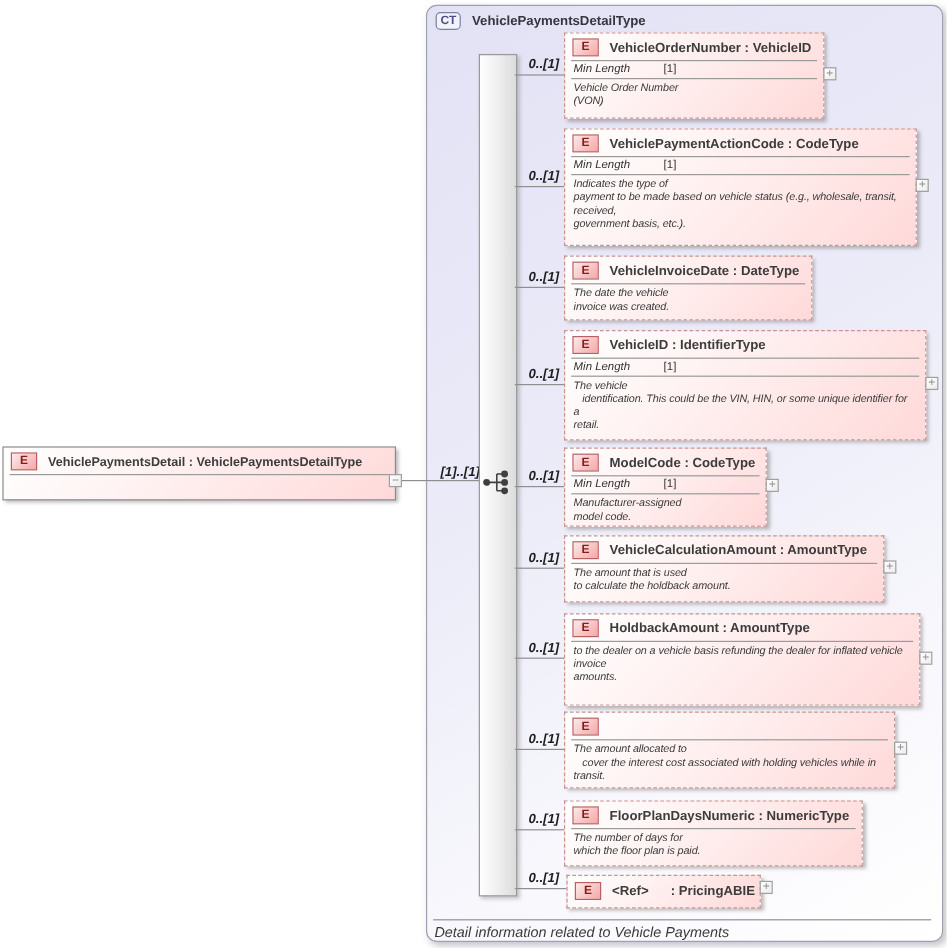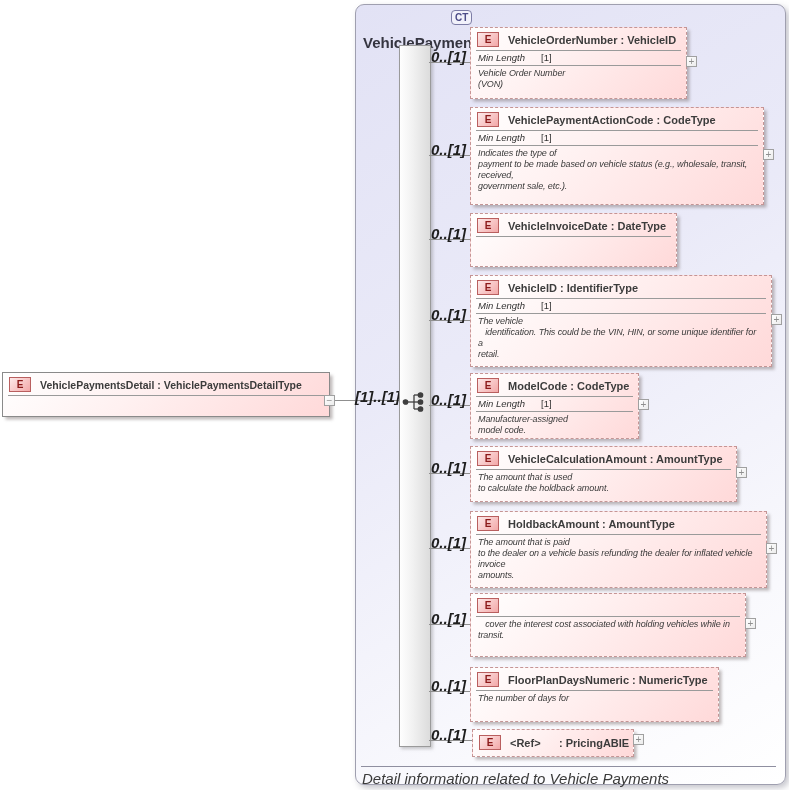--- a/index.html
+++ b/index.html
@@ -4,53 +4,53 @@
 <style>
   html,body{margin:0;padding:0;background:#ffffff;}
   .canvas{position:relative;width:789px;height:790px;background:#ffffff;overflow:hidden;
           font-family:"Liberation Sans",sans-serif;}
 
   
   .ct-container{position:absolute;left:355px;top:4px;width:429px;height:779px;
     border:1px solid #9f9faf;border-radius:9px;
     background:linear-gradient(150deg,#e2e2f5 0%,#eaeaf8 40%,#f9f9fd 80%,#ffffff 100%);
     box-shadow:3px 3px 6px rgba(90,90,110,0.35);}
-  .ct-header{position:absolute;left:7px;top:5px;display:flex;align-items:center;gap:9px;flex-direction:column;}
+  .ct-header{position:absolute;left:7px;top:5px;display:flex;align-items:center;gap:9px;}
   .ct-badge{display:inline-block;border:1px solid #7d7da6;border-radius:4px;background:#f2f2fb;
     color:#4d4d88;font-weight:bold;font-size:10px;line-height:13px;padding:0 3px;}
-  .ct-title{font-weight:bold;font-size:15px;color:#353540;}
+  .ct-title{font-weight:bold;font-size:11px;color:#353540;}
   .ct-footer-line{position:absolute;left:5px;right:9px;top:761px;border-top:1px solid #8f8fa0;}
-  .ct-footer{position:absolute;left:6px;top:765px;font-style:italic;font-size:15px;color:#3a3a3a;}
+  .ct-footer{position:absolute;left:6px;top:765px;font-style:italic;font-size:12px;color:#3a3a3a;}
 
   
   .el-box{position:absolute;background:linear-gradient(135deg,#ffffff 0%,#fff1f1 40%,#ffd9d9 100%);
     box-shadow:2.5px 2.5px 3px rgba(110,100,100,0.45);overflow:hidden;}
   .el-box.dashed{border:1px dashed #c59595;}
   .el-box.solid{border:1px solid #8a8a8a;}
   .el-header{display:flex;align-items:center;gap:9px;padding:4px 6px 3px 6px;}
   .e-badge{display:inline-block;width:20px;border:1px solid #b95f5f;
     background:linear-gradient(135deg,#fdeaea,#f3a8a8);
     color:#8b1a1a;font-weight:bold;font-size:10px;line-height:13px;text-align:center;flex:0 0 auto;}
   .el-title{font-weight:bold;font-size:11px;color:#3c3c3c;white-space:pre;}
   .el-title.small{font-size:10.5px;}
   .sep{border-top:1px solid #9a9a9a;margin:0 5px;height:0;}
-  .facet-row{display:flex;gap:16px;align-items:flex-start;padding:1px 6px 2px 7px;}
+  .facet-row{display:flex;gap:28px;align-items:flex-start;padding:1px 6px 2px 7px;}
   .facet-label{font-style:italic;font-size:9.5px;color:#333;}
   .facet-value{font-size:9.5px;color:#333;}
   .el-ann{padding:2px 6px 2px 7px;}
   .ann-line{font-style:italic;font-size:9px;line-height:11px;color:#3a3a3a;
     white-space:pre;letter-spacing:-0.1px;}
 
   
   .hline{position:absolute;height:0;border-top:1px solid #8f8f8f;}
   .vbar{position:absolute;left:399px;top:45px;width:30px;height:700px;border:1px solid #9a9a9a;
     background:linear-gradient(90deg,#fefefe 0%,#f2f2f2 40%,#dcdcdc 100%);
     box-shadow:2px 2px 3px rgba(110,110,110,0.35);}
   .card-label{position:absolute;width:48px;text-align:right;
-    font-weight:bold;font-style:italic;font-size:15px;color:#1e1e1e;white-space:nowrap;}
+    font-weight:bold;font-style:italic;font-size:11px;color:#1e1e1e;white-space:nowrap;}
   .toggle{position:absolute;width:11px;height:11px;border:1px solid #a0a0a0;
     background:linear-gradient(135deg,#ffffff,#ececec);color:#8f8f8f;
     font-size:10px;line-height:9px;text-align:center;box-sizing:border-box;cursor:pointer;}
   .seq-icon{position:absolute;left:402px;top:391px;}
 </style>
 </head>
 <body>
 
 <div class="canvas">
 
@@ -138,31 +138,35 @@
     <div class="sep"></div>
     <div class="facet-row">
       <span class="facet-label">Min Length</span>
       <span class="facet-value">[1]</span>
     </div>
     <div class="sep"></div>
     <div class="el-ann">
       <div class="ann-line">Indicates the type of</div>
       <div class="ann-line">payment to be made based on vehicle status (e.g., wholesale, transit,</div>
       <div class="ann-line">received,</div>
-      <div class="ann-line">government sale, etc.).</div>
+      <div class="ann-line">government basis, etc.).</div>
     </div>
   </div>
   <div class="toggle" style="left:763px;top:149px;">+</div>
 
   <div class="el-box dashed" style="left:470px;top:213px;width:205px;height:52px;">
     <div class="el-header">
       <span class="e-badge">E</span>
       <span class="el-title">VehicleInvoiceDate : DateType</span>
     </div>
     <div class="sep"></div>
+    <div class="el-ann">
+      <div class="ann-line">The date the vehicle</div>
+      <div class="ann-line">invoice was created.</div>
+    </div>
   </div>
 
   <div class="el-box dashed" style="left:470px;top:275px;width:300px;height:90px;">
     <div class="el-header">
       <span class="e-badge">E</span>
       <span class="el-title">VehicleID : IdentifierType</span>
     </div>
     <div class="sep"></div>
     <div class="facet-row">
       <span class="facet-label">Min Length</span>
@@ -209,48 +213,49 @@
   </div>
   <div class="toggle" style="left:736px;top:467px;">+</div>
 
   <div class="el-box dashed" style="left:470px;top:511px;width:295px;height:75px;">
     <div class="el-header">
       <span class="e-badge">E</span>
       <span class="el-title">HoldbackAmount : AmountType</span>
     </div>
     <div class="sep"></div>
     <div class="el-ann">
-      <div class="ann-line">The amount that is paid</div>
       <div class="ann-line">to the dealer on a vehicle basis refunding the dealer for inflated vehicle</div>
       <div class="ann-line">invoice</div>
       <div class="ann-line">amounts.</div>
     </div>
   </div>
   <div class="toggle" style="left:766px;top:543px;">+</div>
 
   <div class="el-box dashed" style="left:470px;top:593px;width:274px;height:62px;">
     <div class="el-header">
       <span class="e-badge">E</span>
     </div>
     <div class="sep"></div>
     <div class="el-ann">
+      <div class="ann-line">The amount allocated to</div>
       <div class="ann-line">   cover the interest cost associated with holding vehicles while in</div>
       <div class="ann-line">transit.</div>
     </div>
   </div>
   <div class="toggle" style="left:745px;top:618px;">+</div>
 
   <div class="el-box dashed" style="left:470px;top:667px;width:247px;height:53px;">
     <div class="el-header">
       <span class="e-badge">E</span>
       <span class="el-title">FloorPlanDaysNumeric : NumericType</span>
     </div>
     <div class="sep"></div>
     <div class="el-ann">
       <div class="ann-line">The number of days for</div>
+      <div class="ann-line">which the floor plan is paid.</div>
     </div>
   </div>
 
   <div class="el-box dashed" style="left:472px;top:729px;width:160px;height:26px;">
     <div class="el-header" style="padding-top:5px;">
       <span class="e-badge">E</span>
       <span class="el-title">&lt;Ref&gt;      : PricingABIE</span>
     </div>
   </div>
   <div class="toggle" style="left:633px;top:734px;">+</div>

